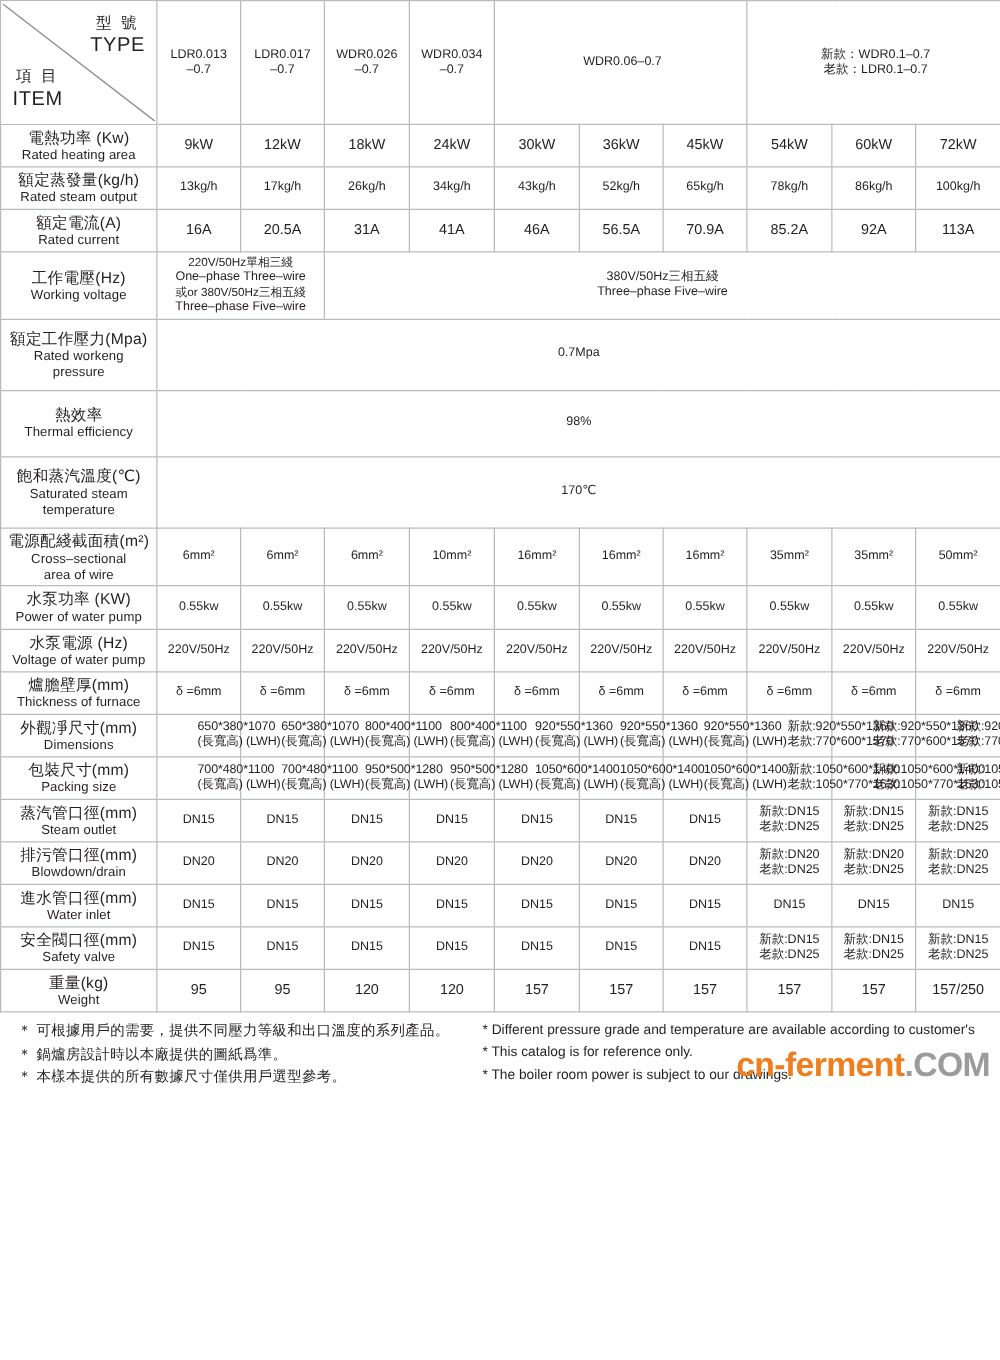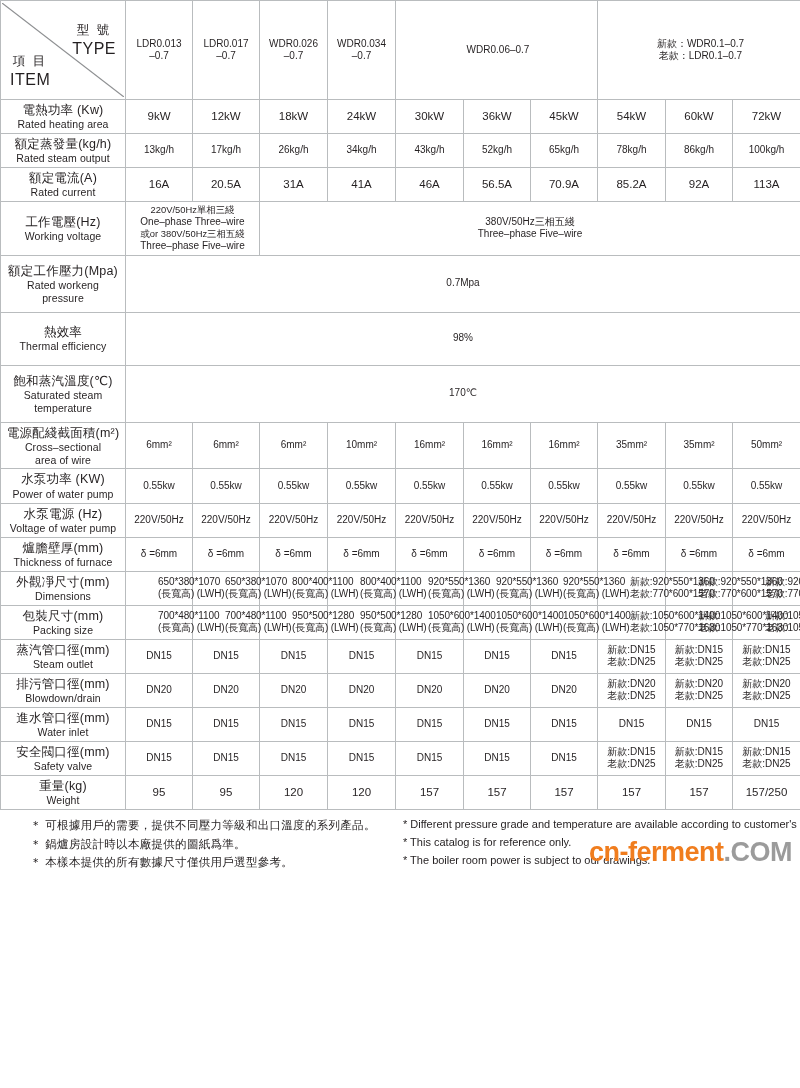--- a/index.html
+++ b/index.html
@@ -56,21 +56,21 @@
     padding:0;
     border-right:1px solid #9d9fa1;
   }
   .corner-inner{position:relative;width:100%;height:100%;}
   .diag{
     position:absolute;left:0;top:0;width:100%;height:100%;
     overflow:hidden;
   }
   .diag svg{display:block;width:100%;height:100%;}
   .c-type{
-    position:absolute;right:8px;top:20px;text-align:center;
+    position:absolute;right:8px;top:8px;text-align:center;
   }
   .c-item{
     position:absolute;left:8px;bottom:8px;text-align:center;
   }
   .c-type .cn,.c-item .cn{font-size:12.5px;display:block;letter-spacing:2px;line-height:1.25;}
   .c-type .en,.c-item .en{font-size:16px;display:block;letter-spacing:.5px;line-height:1.2;}
 
   
   td.model{
     font-size:11px;
@@ -100,21 +100,21 @@
   td.volt-right .ln{display:block;}
 
   
   .notes{
     position:relative;
     width:800px;
     padding:6px 0 0 0;
     box-sizing:border-box;
   }
   .notes-row{display:flex;width:800px;}
-  .notes-col{box-sizing:border-box;margin-left:16px;}
+  .notes-col{box-sizing:border-box;}
   .notes-cn{width:380px;padding-left:14px;}
   .notes-en{width:420px;padding-left:6px;}
   .note{
     font-size:11px;
     line-height:1.62;
     white-space:nowrap;
     color:#231f20;
   }
   .note.cnnote{font-size:11.5px;letter-spacing:.3px;}
   .watermark{

